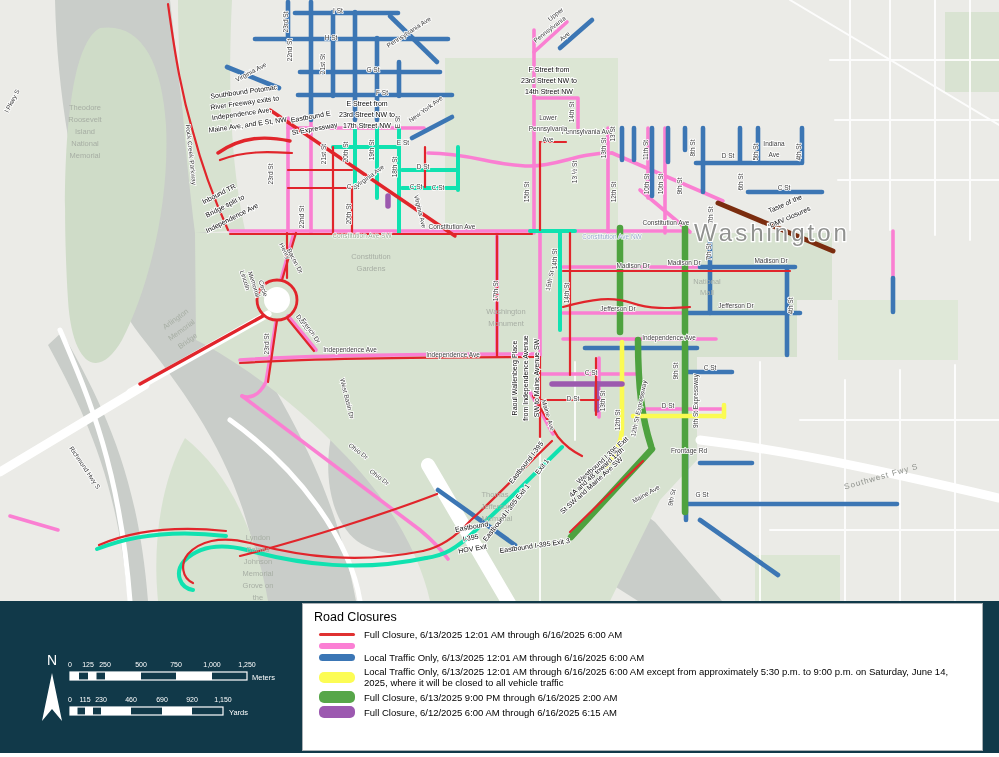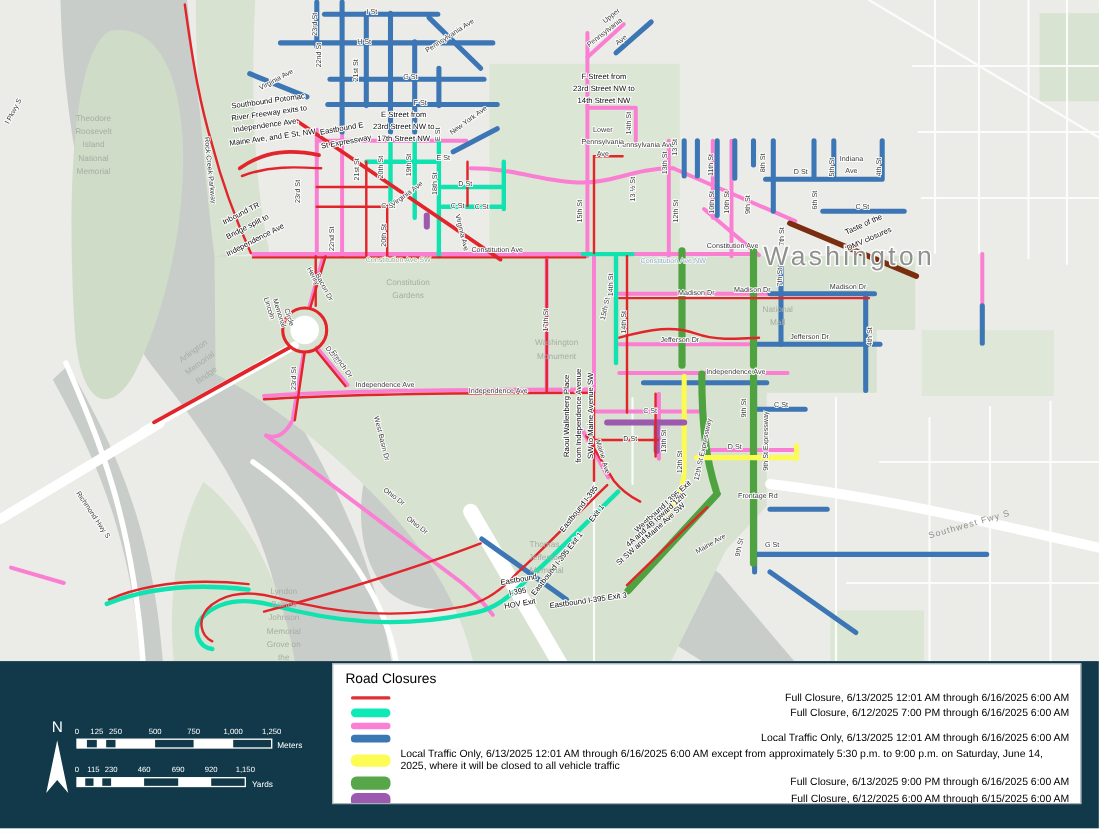--- a/index.html
+++ b/index.html
@@ -24,25 +24,25 @@
   .grs{font-size:6.5px;fill:#93a98f;paint-order:stroke;stroke:#ffffff;stroke-width:1.2px;text-anchor:middle;}
   .nwb{font-size:6.5px;fill:#90a7c6;paint-order:stroke;stroke:#ffffff;stroke-width:1.2px;text-anchor:middle;}
   .city{font-size:24px;fill:#90918f;paint-order:stroke;stroke:#ffffff;stroke-width:2.5px;letter-spacing:3px;text-anchor:middle;}
   .fwy{font-size:8px;fill:#8d908b;text-anchor:middle;letter-spacing:1px;}
   
   .panel{position:absolute;left:0;top:601px;width:999px;height:152px;background:#113949;}
   .panel-deco{position:absolute;left:0;top:0;}
   .tick{font-size:7px;fill:#ffffff;text-anchor:middle;}
   .unit{font-size:7.5px;fill:#ffffff;}
   .north{font-size:14px;fill:#ffffff;text-anchor:middle;}
-  .legend-card{position:absolute;left:302px;top:2px;width:681px;height:128px;background:#ffffff;
+  .legend-card{position:absolute;left:302px;top:2px;width:681px;height:148px;background:#ffffff;
      border:1px solid #a9b0b4;box-sizing:border-box;overflow:hidden;}
   .legend-title{font-size:12.5px;color:#000;padding:6px 0 3px 11px;}
   .legend-item{display:flex;align-items:center;padding:1.5px 10px 1.5px 16px;font-size:9.5px;
-     line-height:1.18;color:#000;justify-content:space-between;}
+     line-height:1.18;color:#000;}
   .swatch{width:36px;border-radius:5px;margin-right:9px;flex-shrink:0;}
   .h3{height:3px}.h5{height:5px}.h6{height:6px}.h7{height:7px}.h8{height:8px}.h11{height:11px}.h12{height:12px}
   .c-red{background:#e03131}.c-cyan{background:#0fe9b8}.c-pink{background:#fb7fd4}.c-blue{background:#3b76b5}
   .c-yellow{background:#fcfc54}.c-green{background:#57a649}.c-purple{background:#9c59b0}.c-brown{background:#7c2f10}
 </style>
 </head>
 <body>
 
 <div id="stage">
 
@@ -396,38 +396,34 @@
     </g>
   </svg>
 
   <div class="legend-card">
     <div class="legend-title">Road Closures</div>
     <div class="legend-item">
       <div class="swatch h3 c-red"></div>
       <div>Full Closure, 6/13/2025 12:01 AM through 6/16/2025 6:00 AM</div>
     </div>
     <div class="legend-item">
-      <div class="swatch h8 c-cyan"></div>
-      <div>Full Closure, 6/12/2025 7:00 PM through 6/16/2025 6:00 AM</div>
-    </div>
-    <div class="legend-item">
       <div class="swatch h6 c-pink"></div>
     </div>
     <div class="legend-item">
       <div class="swatch h7 c-blue"></div>
       <div>Local Traffic Only, 6/13/2025 12:01 AM through 6/16/2025 6:00 AM</div>
     </div>
     <div class="legend-item">
       <div class="swatch h11 c-yellow"></div>
       <div>Local Traffic Only, 6/13/2025 12:01 AM through 6/16/2025 6:00 AM except from approximately 5:30 p.m. to 9:00 p.m. on Saturday, June 14, 2025, where it will be closed to all vehicle traffic</div>
     </div>
     <div class="legend-item">
       <div class="swatch h12 c-green"></div>
-      <div>Full Closure, 6/13/2025 9:00 PM through 6/16/2025 6:00 AM</div>
+      <div>Full Closure, 6/13/2025 9:00 PM through 6/16/2025 2:00 AM</div>
     </div>
     <div class="legend-item">
       <div class="swatch h12 c-purple"></div>
-      <div>Full Closure, 6/12/2025 6:00 AM through 6/15/2025 6:00 AM</div>
+      <div>Full Closure, 6/12/2025 6:00 AM through 6/16/2025 6:15 AM</div>
     </div>
   </div>
 </div>
 
 </div>
 
 </body></html>

